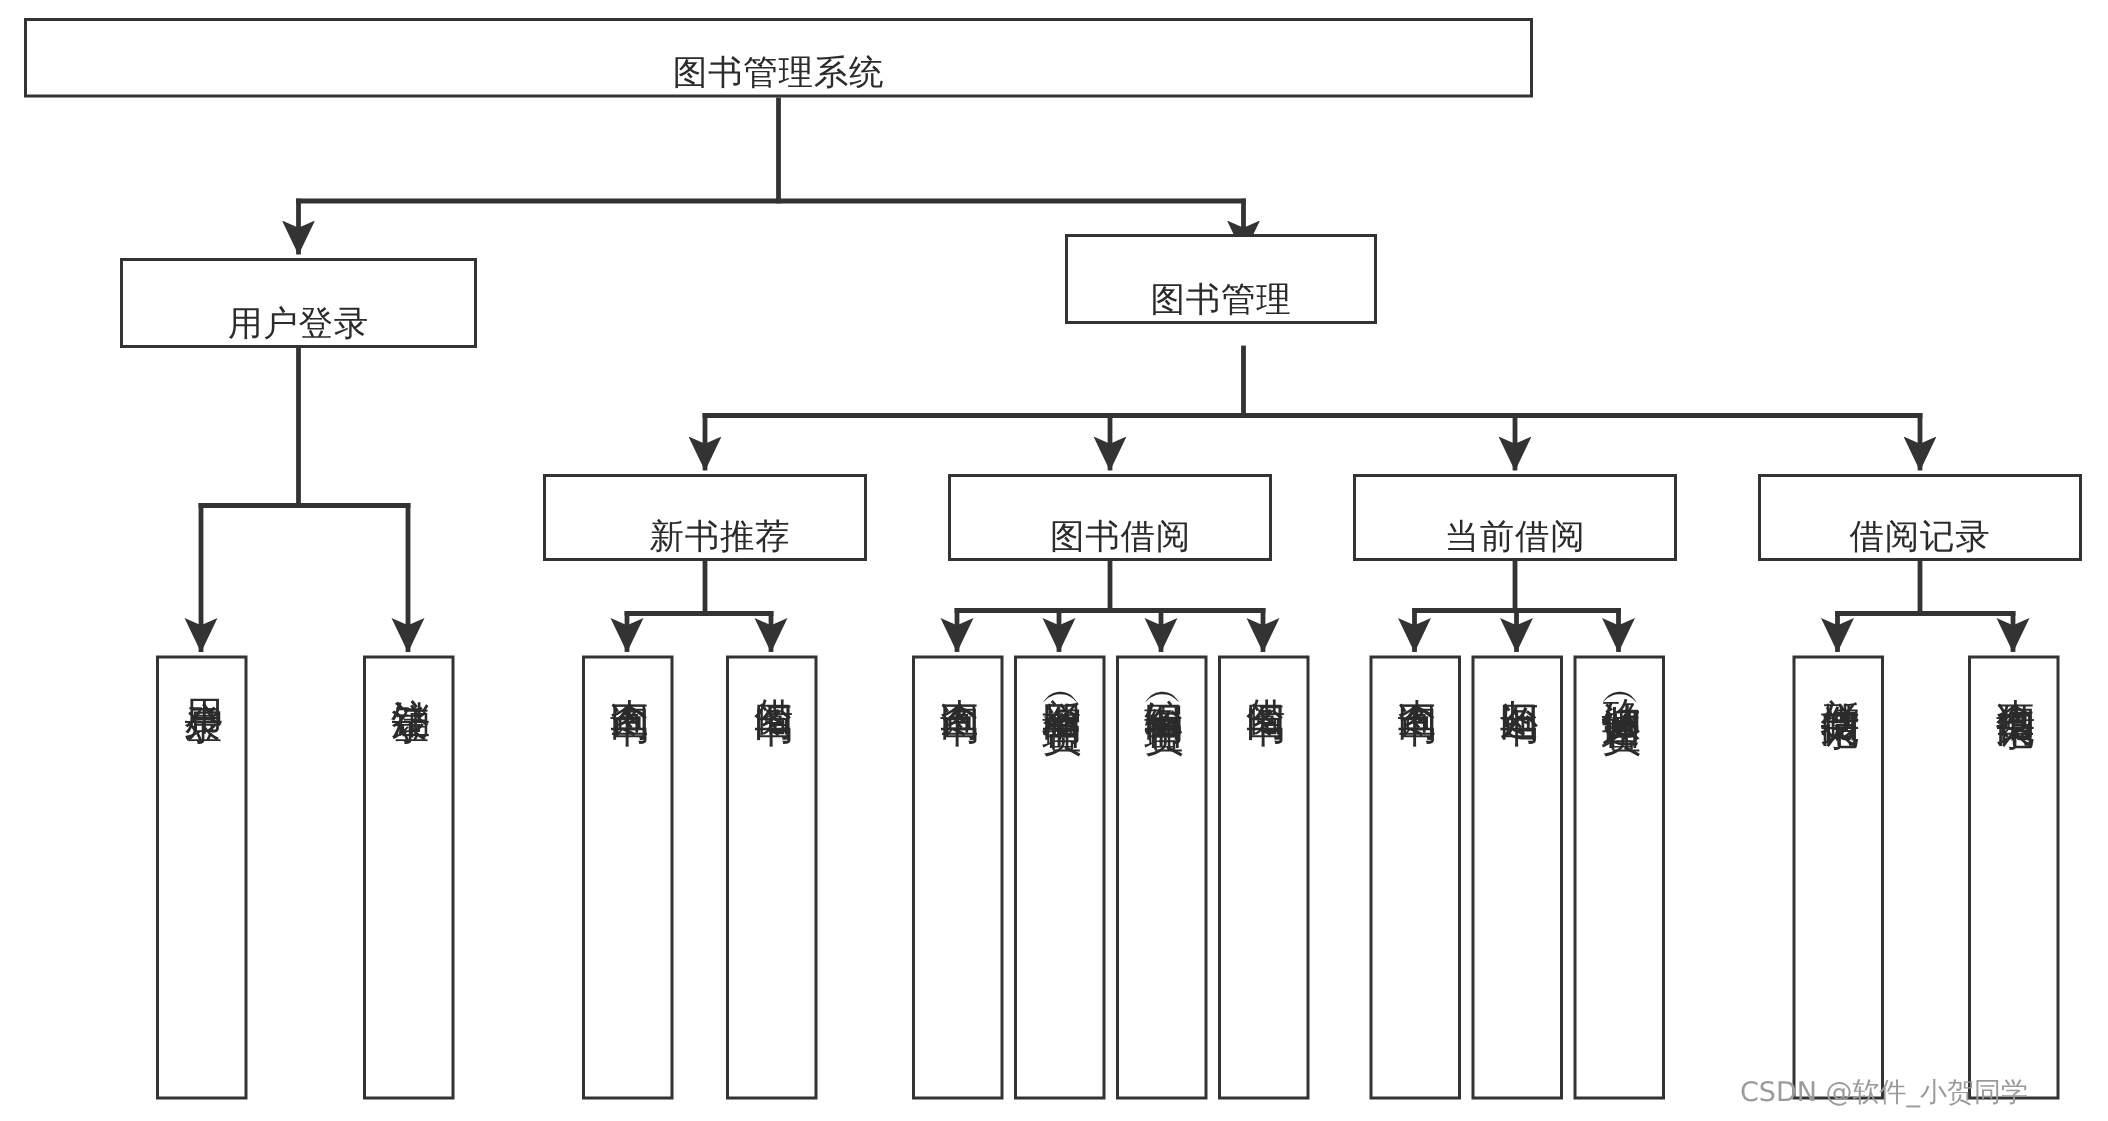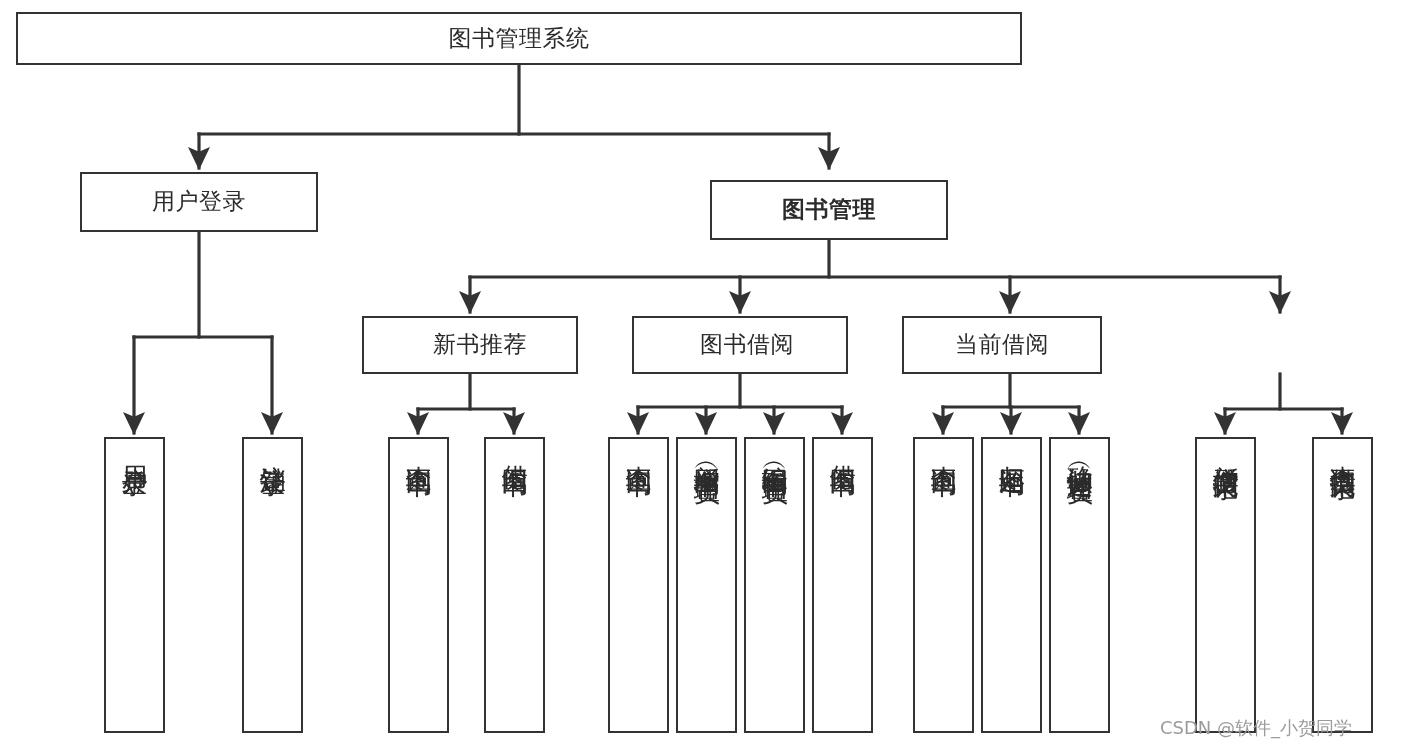--- a/index.html
+++ b/index.html
@@ -25,21 +25,21 @@
     width: 1405px;
     height: 747px;
     pointer-events: none;
   }
   .node {
     position: absolute;
     box-sizing: border-box;
     background: #ffffff;
     border: 2.5px solid #333333;
     display: flex;
-    align-items: center;
+    align-items: flex-end;
     justify-content: center;
     z-index: 2;
   }
   .node .label {
     color: #2b2b2b;
     letter-spacing: 0.5px;
     line-height: 1.18;
     text-align: center;
     white-space: nowrap;
   }
@@ -126,32 +126,35 @@
     </g>
   </svg>
 
   <div class="node root horizontal" style="left:16px; top:12px; width:1006px; height:53px;">
     <span class="label">图书管理系统</span>
   </div>
 
   <div class="node horizontal" style="left:80px; top:172px; width:238px; height:60px;">
     <span class="label">用户登录</span>
   </div>
-  <div class="node horizontal" style="left:710px; top:180px; width:238px; height:60px;font-weight:bold;">
+  <div class="node horizontal" style="left:710px; top:156px; width:208px; height:60px;">
     <span class="label">图书管理</span>
   </div>
 
   <div class="node horizontal" style="left:362px; top:316px; width:216px; height:58px;padding-left:20px;">
     <span class="label">新书推荐</span>
   </div>
   <div class="node horizontal" style="left:632px; top:316px; width:216px; height:58px;padding-left:14px;">
     <span class="label">图书借阅</span>
   </div>
-  <div class="node horizontal" style="left:902px; top:316px; width:200px; height:58px;">
+  <div class="node horizontal" style="left:902px; top:316px; width:216px; height:58px;">
     <span class="label">当前借阅</span>
+  </div>
+  <div class="node horizontal" style="left:1172px; top:316px; width:216px; height:58px;">
+    <span class="label">借阅记录</span>
   </div>
 
   <div class="node vertical" style="left:104px; top:437px; width:61px; height:296px;">
     <span class="label">用户登录</span>
   </div>
   <div class="node vertical" style="left:242px; top:437px; width:61px; height:296px;">
     <span class="label">注销登录</span>
   </div>
 
   <div class="node vertical" style="left:388px; top:437px; width:61px; height:296px;">

